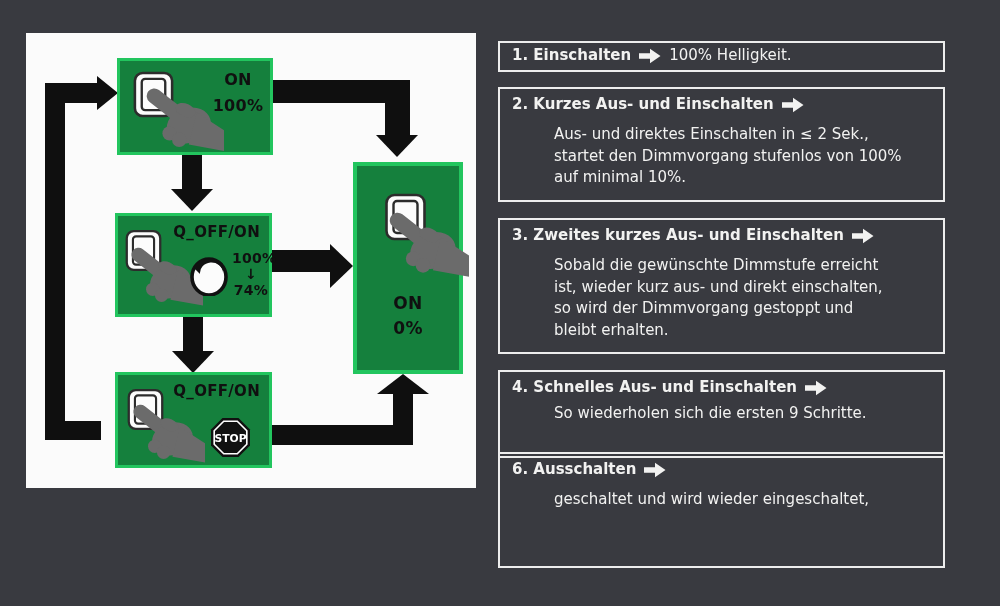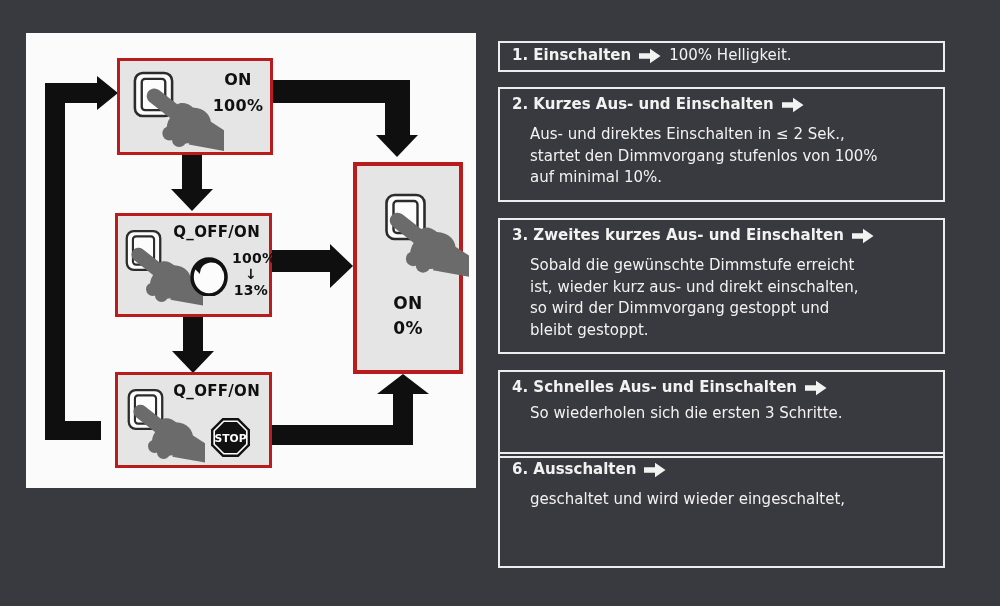--- a/index.html
+++ b/index.html
@@ -3,37 +3,37 @@
 <meta charset="utf-8">
 <style>
   html,body{margin:0;padding:0;}
   body{
     width:1000px;height:606px;position:relative;overflow:hidden;
     background:#393a40;
     font-family:"DejaVu Sans","Liberation Sans",sans-serif;
   }
   
   .panel{position:absolute;left:26px;top:33px;width:450px;height:455px;background:#fbfbfb;}
-  .node{position:absolute;background:#e5e5e5;border:3px solid #b91c1c;box-sizing:border-box;}
+  .node{position:absolute;background:#15803d;border:3px solid #22c55e;box-sizing:border-box;}
   .node-label{color:#101010;font-weight:bold;letter-spacing:.3px;}
   .bar{position:absolute;background:#0f0f0f;}
   .tri{position:absolute;width:0;height:0;}
   .tri-right{border-top:17px solid transparent;border-bottom:17px solid transparent;border-left:21px solid #0f0f0f;}
   .tri-down{border-left:21px solid transparent;border-right:21px solid transparent;border-top:22px solid #0f0f0f;}
   .tri-up{border-left:26px solid transparent;border-right:26px solid transparent;border-bottom:20px solid #0f0f0f;}
   .abs{position:absolute;}
   .stack{position:absolute;text-align:center;}
   
   .step{
     position:absolute;left:498px;width:447px;box-sizing:border-box;
     border:2px solid #ededed;color:#f2f2f1;font-size:15px;
   }
   .step-head{display:flex;align-items:center;gap:8px;padding:6px 10px 0 12px;white-space:nowrap;}
   .step-head .b{font-weight:bold;}
-  .step-body{padding:11px 10px 0 30px;line-height:21.5px;}
+  .step-body{padding:11px 10px 0 30px;line-height:21.5px;margin-left:24px;}
   .arr{flex:0 0 auto;margin-top:1px;}
 </style>
 </head>
 <body>
 
 <svg width="0" height="0" style="position:absolute">
   <defs>
     <g id="sym-switch">
       <rect x="2" y="2" width="38" height="44" rx="8" fill="#fcfcfc" stroke="#2c2c2c" stroke-width="2.6"></rect>
       <rect x="9" y="8" width="24" height="32" rx="3.5" fill="#fcfcfc" stroke="#2c2c2c" stroke-width="2.4"></rect>
@@ -110,21 +110,21 @@
       </svg>
     <svg class="abs" style="left:11px;top:30px" width="74" height="60" viewBox="0 0 100 80">
         <use href="#sym-hand"></use>
       </svg>
     <svg class="abs" style="left:71px;top:38px" width="40" height="42" viewBox="0 0 40 42">
         <use href="#sym-knob"></use>
       </svg>
     <div class="stack node-label" style="left:114px;top:34px;width:38px;font-size:14px;line-height:16px">
       <div>100%</div>
       <div>↓</div>
-      <div>13%</div>
+      <div>74%</div>
     </div>
   </div>
 
   <div class="node" style="left:89px;top:339px;width:157px;height:96px">
     <div class="abs node-label" style="right:9px;top:7px;font-size:15px">Q_OFF/ON</div>
     <svg class="abs" style="left:9px;top:13px" width="37" height="43" viewBox="0 0 42 48">
         <use href="#sym-switch"></use>
       </svg>
     <svg class="abs" style="left:13px;top:28px" width="74" height="60" viewBox="0 0 100 80">
         <use href="#sym-hand"></use>
@@ -179,33 +179,33 @@
   <div class="step-head">
     <span class="b">3. Zweites kurzes Aus- und Einschalten</span>
     <svg class="arr" width="22" height="16" viewBox="0 0 22 16">
         <use href="#sym-arrow"></use>
       </svg>
   </div>
   <div class="step-body">
     <div>Sobald die gewünschte Dimmstufe erreicht</div>
     <div>ist, wieder kurz aus- und direkt einschalten,</div>
     <div>so wird der Dimmvorgang gestoppt und</div>
-    <div>bleibt gestoppt.</div>
+    <div>bleibt erhalten.</div>
   </div>
 </div>
 
 <div class="step" style="top:370px;height:88px">
   <div class="step-head">
     <span class="b">4. Schnelles Aus- und Einschalten</span>
     <svg class="arr" width="22" height="16" viewBox="0 0 22 16">
         <use href="#sym-arrow"></use>
       </svg>
   </div>
   <div class="step-body" style="padding-top:7px">
-    <div>So wiederholen sich die ersten 3 Schritte.</div>
+    <div>So wiederholen sich die ersten 9 Schritte.</div>
   </div>
 </div>
 
 <div class="step" style="top:452px;height:116px">
   <div class="step-head">
     <span class="b">6. Ausschalten</span>
     <svg class="arr" width="22" height="16" viewBox="0 0 22 16">
         <use href="#sym-arrow"></use>
       </svg>
   </div>

